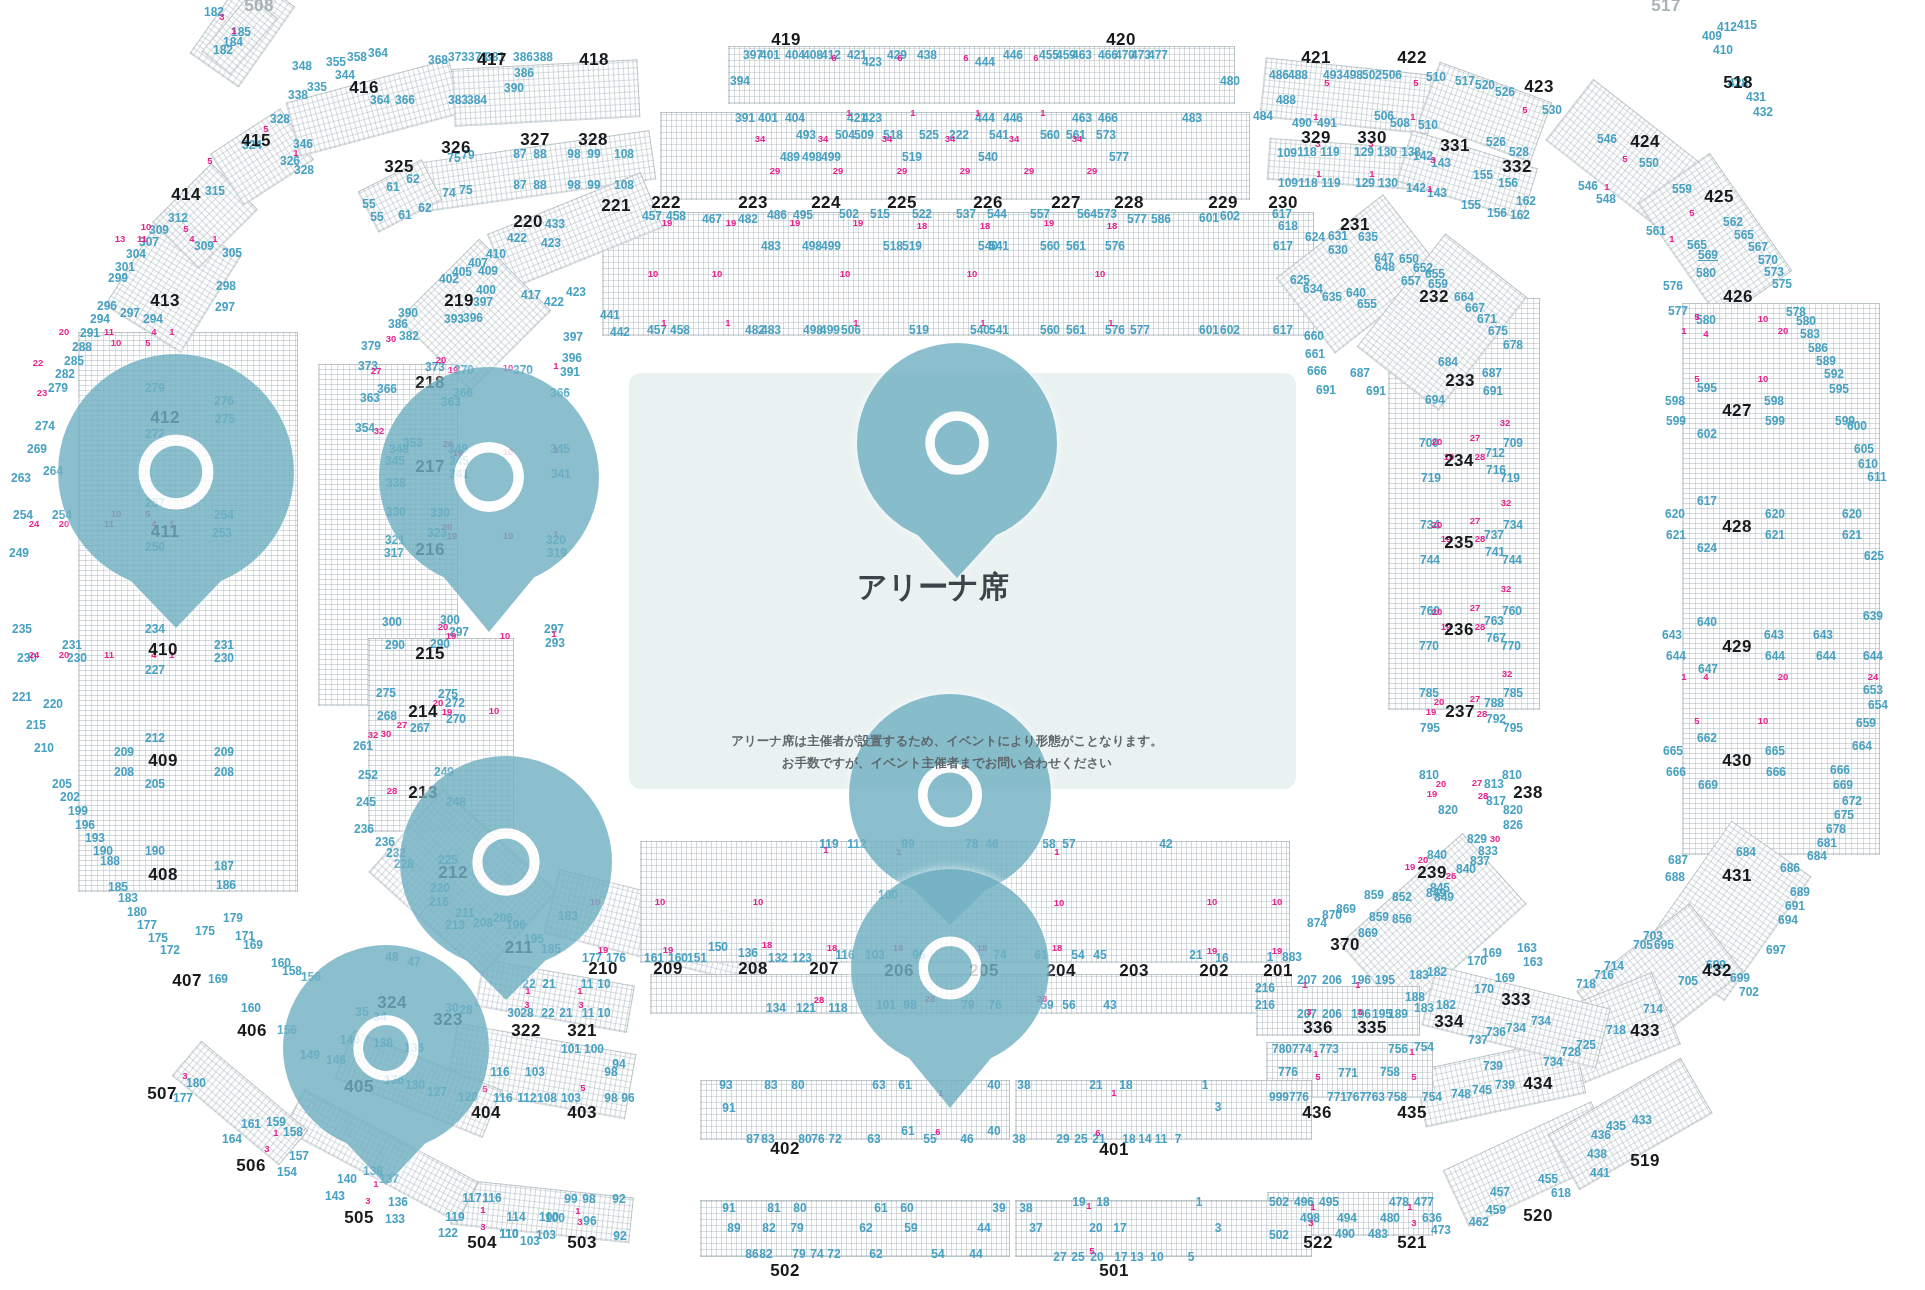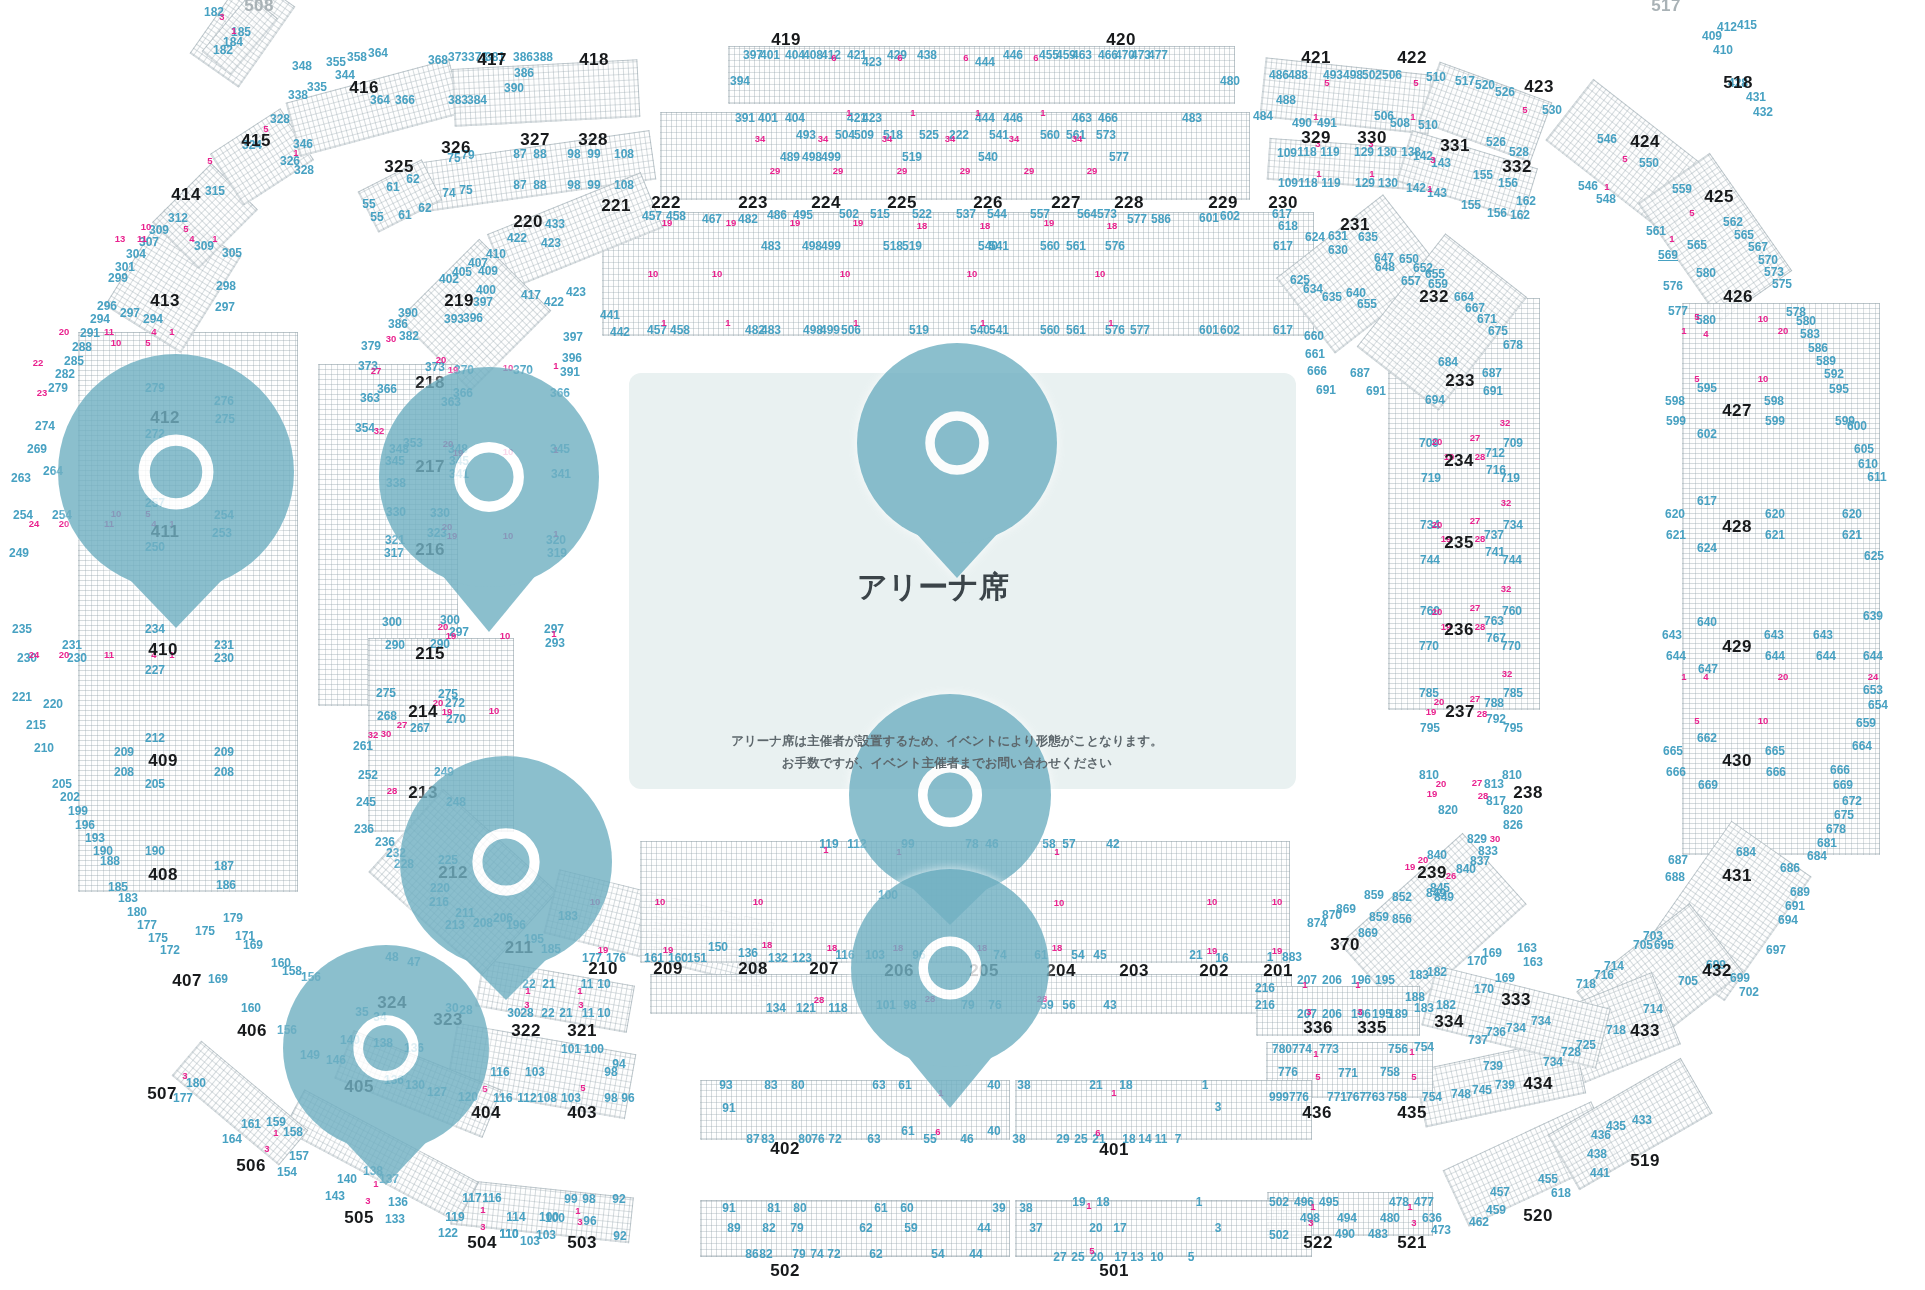--- a/index.html
+++ b/index.html
@@ -431,21 +431,21 @@
     <div class="sn" style="left: 776px; top: 1008px;">134</div>
     <div class="sn" style="left: 806px; top: 1008px;">121</div>
     <div class="sn" style="left: 838px; top: 1008px;">118</div>
     <div class="sn" style="left: 829px; top: 844px;">119</div>
     <div class="sn" style="left: 857px; top: 844px;">112</div>
     <div class="sn" style="left: 908px; top: 844px;">99</div>
     <div class="sn" style="left: 972px; top: 844px;">78</div>
     <div class="sn" style="left: 992px; top: 844px;">46</div>
     <div class="sn" style="left: 1049px; top: 844px;">58</div>
     <div class="sn" style="left: 1069px; top: 844px;">57</div>
-    <div class="sn" style="left: 1113px; top: 844px;">42</div>
+    <div class="sn" style="left: 1166px; top: 844px;">42</div>
     <div class="sn" style="left: 888px; top: 895px;">100</div>
     <div class="sn" style="left: 845px; top: 955px;">116</div>
     <div class="sn" style="left: 875px; top: 955px;">103</div>
     <div class="sn" style="left: 919px; top: 955px;">96</div>
     <div class="sn" style="left: 1000px; top: 955px;">74</div>
     <div class="sn" style="left: 1041px; top: 955px;">61</div>
     <div class="sn" style="left: 1078px; top: 955px;">54</div>
     <div class="sn" style="left: 1100px; top: 955px;">45</div>
     <div class="sn" style="left: 886px; top: 1005px;">101</div>
     <div class="sn" style="left: 910px; top: 1005px;">98</div>
@@ -704,21 +704,21 @@
     <div class="sn" style="left: 1649px; top: 163px;">550</div>
     <div class="sn" style="left: 1682px; top: 189px;">559</div>
     <div class="sn" style="left: 1656px; top: 231px;">561</div>
     <div class="sn" style="left: 1733px; top: 222px;">562</div>
     <div class="sn" style="left: 1744px; top: 235px;">565</div>
     <div class="sn" style="left: 1758px; top: 247px;">567</div>
     <div class="sn" style="left: 1768px; top: 260px;">570</div>
     <div class="sn" style="left: 1774px; top: 272px;">573</div>
     <div class="sn" style="left: 1782px; top: 284px;">575</div>
     <div class="sn" style="left: 1697px; top: 245px;">565</div>
-    <div class="sn" style="left: 1668px; top: 255px; text-decoration: underline;">569</div>
+    <div class="sn" style="left: 1708px; top: 255px; text-decoration: underline;">569</div>
     <div class="sn" style="left: 1706px; top: 273px;">580</div>
     <div class="sn" style="left: 1673px; top: 286px;">576</div>
     <div class="sn" style="left: 1287px; top: 153px;">109</div>
     <div class="sn" style="left: 1307px; top: 152px;">118</div>
     <div class="sn" style="left: 1330px; top: 152px;">119</div>
     <div class="sn" style="left: 1364px; top: 152px;">129</div>
     <div class="sn" style="left: 1387px; top: 152px;">130</div>
     <div class="sn" style="left: 1411px; top: 152px;">138</div>
     <div class="sn" style="left: 1288px; top: 183px;">109</div>
     <div class="sn" style="left: 1308px; top: 183px;">118</div>

